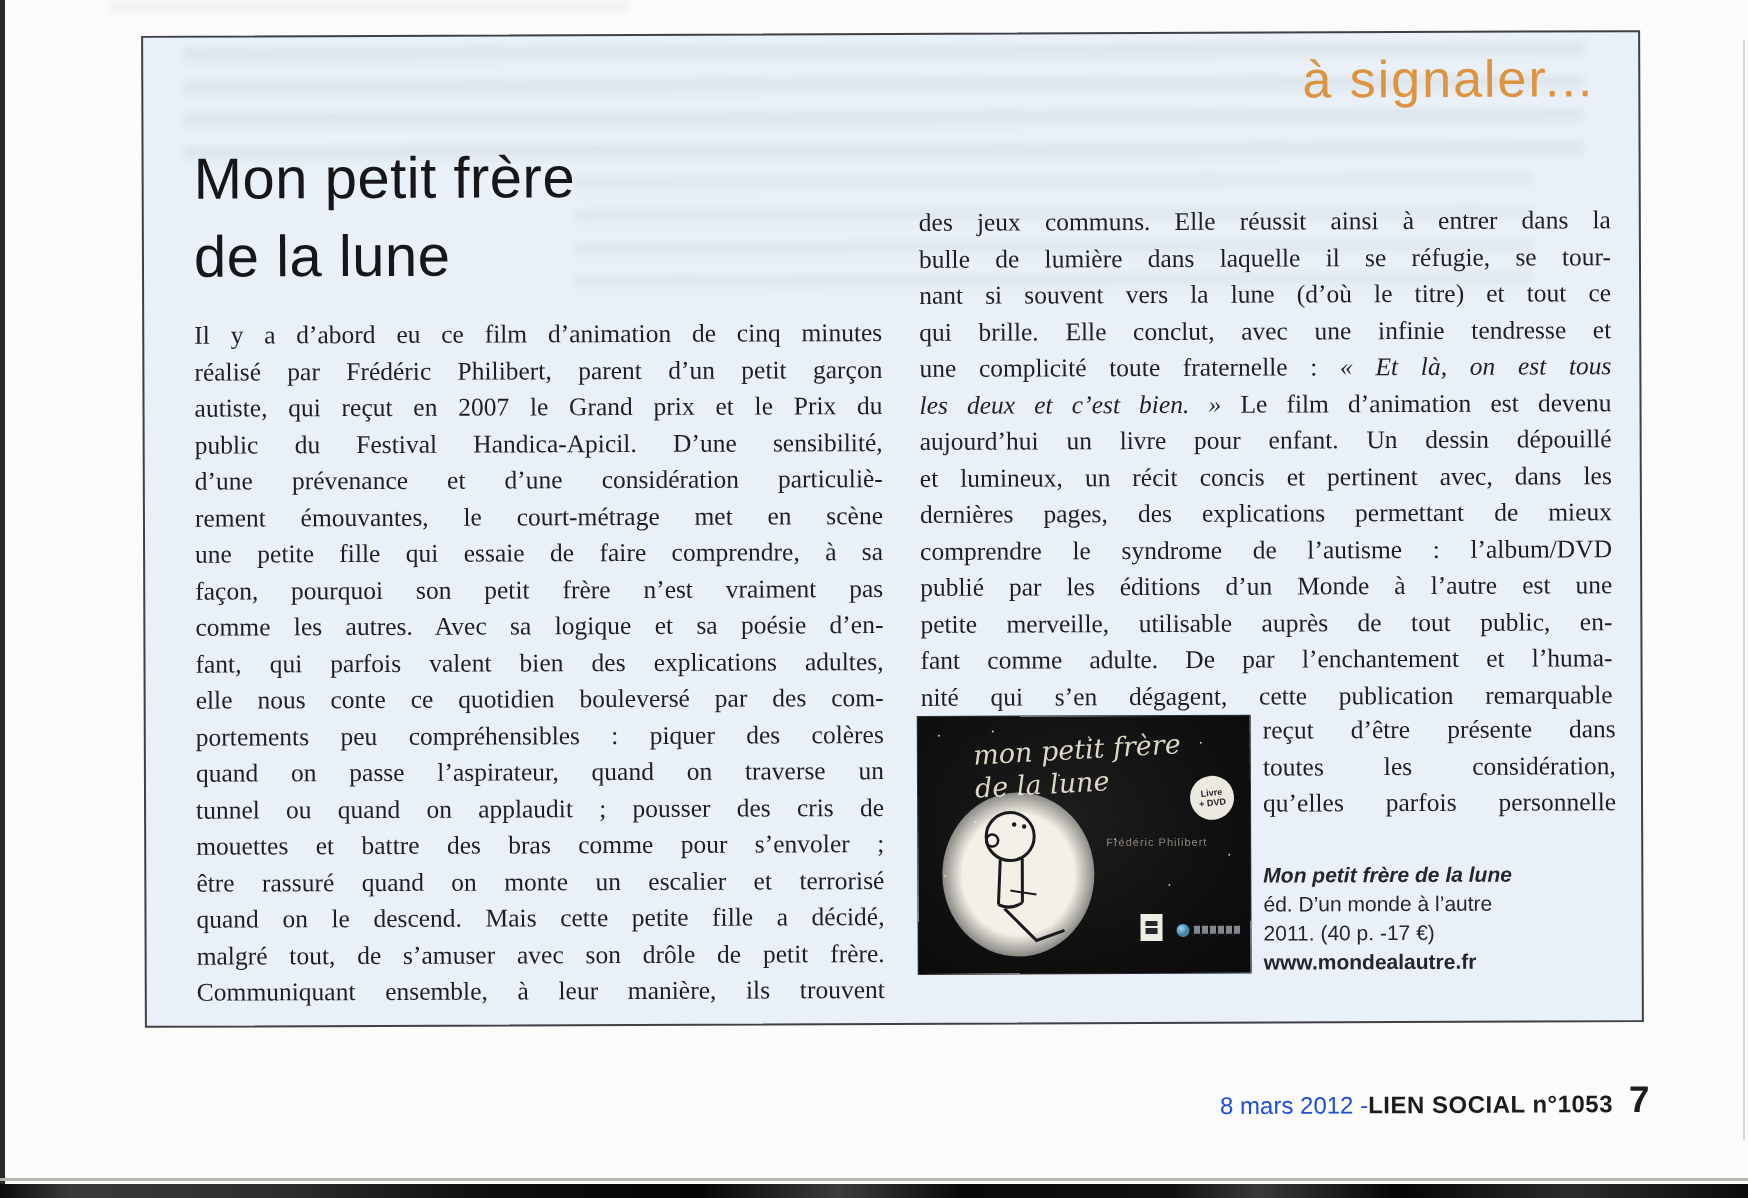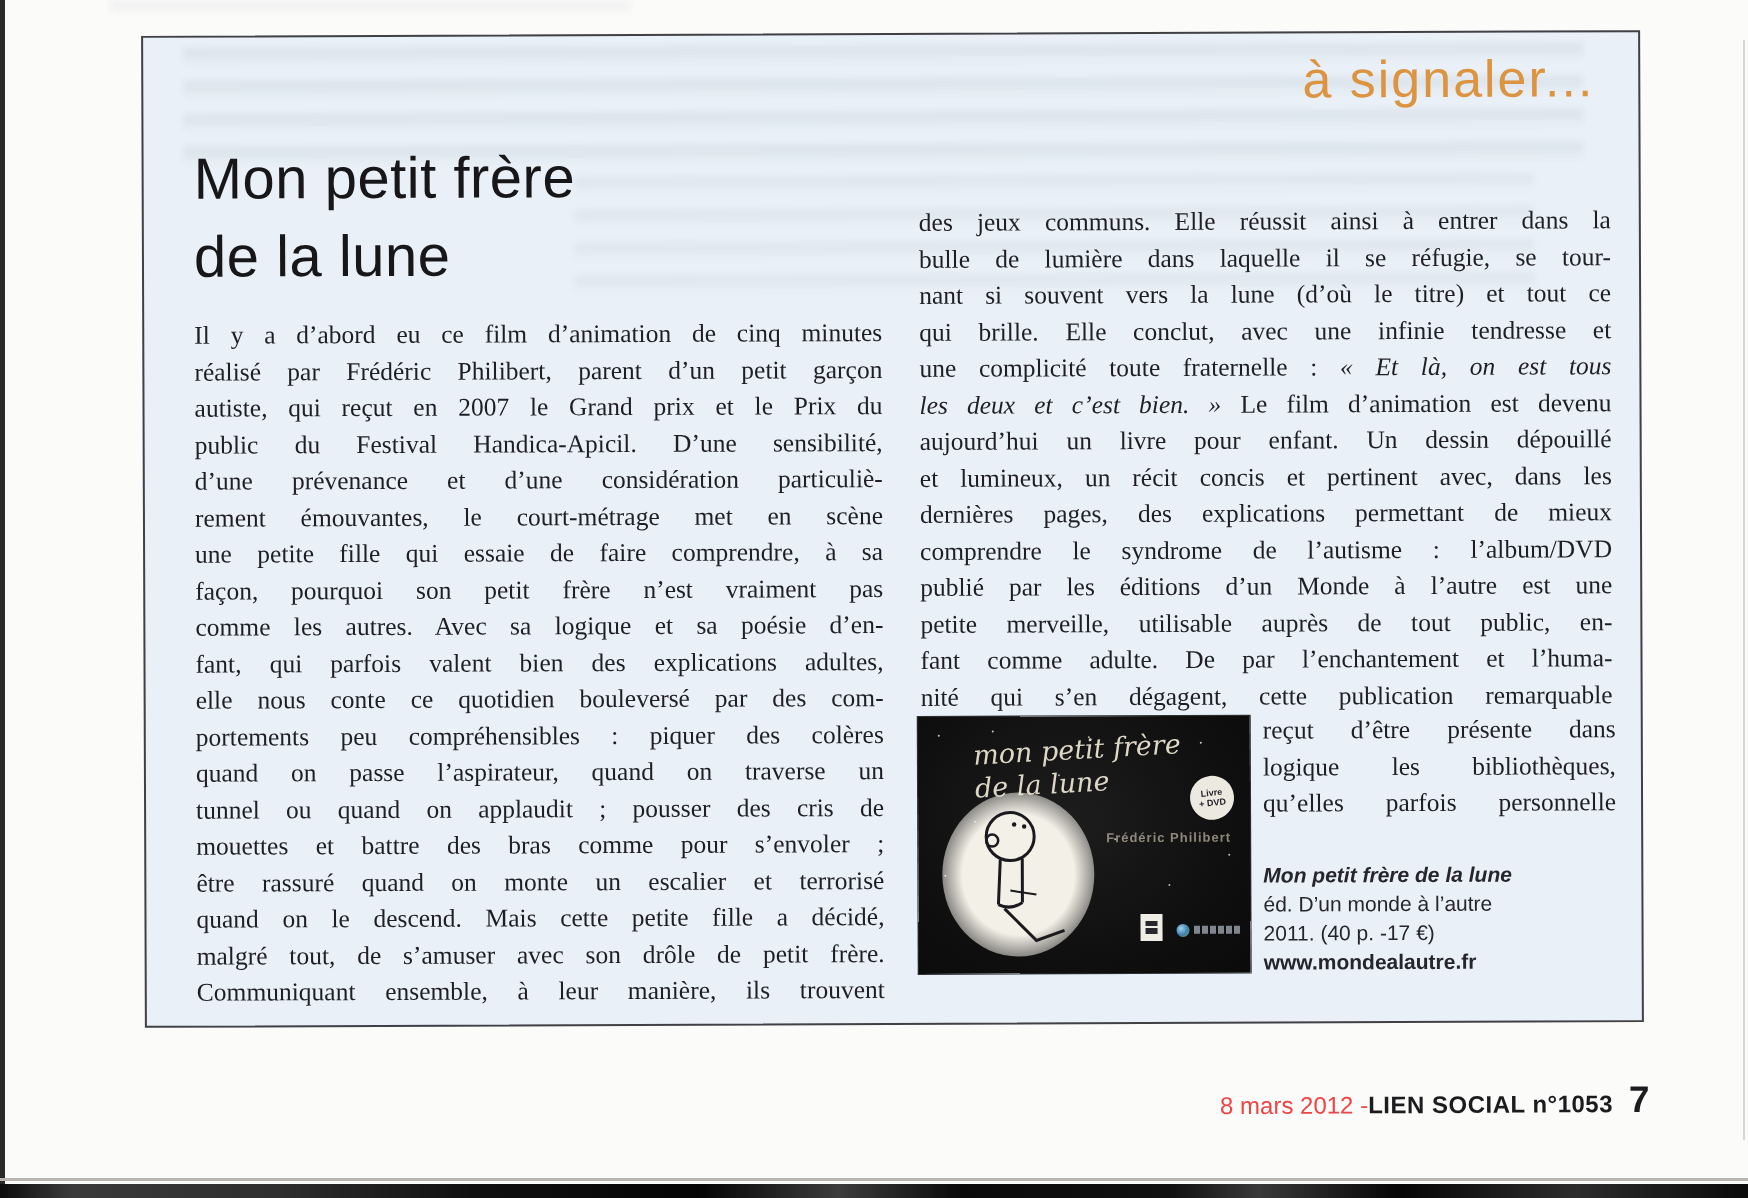--- a/index.html
+++ b/index.html
@@ -67,21 +67,21 @@
     background:radial-gradient(ellipse at center,#f3f0e7 0%,#f3f0e7 52%,rgba(243,240,231,.4) 76%,rgba(243,240,231,0) 96%);
   }
   .cover-child{position:absolute;left:34px;top:86px;}
   .cover-badge{
     position:absolute;right:16px;top:60px;width:44px;height:44px;border-radius:50%;
     background:#ece9e1;display:flex;flex-direction:column;align-items:center;justify-content:center;
     transform:rotate(-6deg);
   }
   .cover-badge span{font-size:9px;font-weight:bold;color:#22222a;line-height:10px;}
   .cover-author{
-    position:absolute;left:188px;top:114px;font-size:13px;letter-spacing:1px;color:#8e887a;font-weight:bold;
+    position:absolute;left:188px;top:120px;font-size:11px;letter-spacing:1px;color:#8e887a;
   }
   .cover-logo-square{
     position:absolute;left:222px;top:198px;width:22px;height:27px;background:#efece4;
     display:flex;align-items:center;justify-content:center;
   }
   .cover-logo-square i{display:block;width:12px;height:13px;
     background:linear-gradient(180deg,#26262c 0 5px,transparent 5px 7px,#26262c 7px 13px);}
   .cover-logo-color{position:absolute;left:258px;top:206px;width:64px;height:16px;display:flex;align-items:center;gap:4px;}
   .cover-logo-color .dot{width:13px;height:13px;border-radius:50%;
     background:radial-gradient(circle at 35% 35%,#9ed2ea 0%,#3f7fae 55%,#6ea85f 100%);}
@@ -92,21 +92,21 @@
   .caption{position:absolute;left:1117px;top:827px;width:360px;
     font-size:21px;line-height:29px;color:#25252b;}
   .cap-title{font-style:italic;font-weight:bold;}
   .cap-web{font-weight:bold;}
 
   
   .footer{
     position:absolute;right:98px;top:1080px;display:flex;align-items:baseline;
     color:#1c1c1f;transform:rotate(-0.3deg);
   }
-  .footer .f-date{font-size:24px;font-weight:400;color:#ef4444;}
+  .footer .f-date{font-size:24px;font-weight:400;color:#1d4ed8;}
   .footer .f-journal{font-size:24px;font-weight:bold;letter-spacing:.5px;}
   .footer .f-page{font-size:37px;font-weight:bold;margin-left:16px;}
 </style>
 </head>
 <body>
 
 <div class="scan-left-edge"></div>
 <div class="scan-right-edge"></div>
 <div class="ghost ghost-stripes ghost0"></div>
 <div class="scan-gray-line"></div>
@@ -157,21 +157,21 @@
       <div class="tline">dernières pages, des explications permettant de mieux</div>
       <div class="tline">comprendre le syndrome de l’autisme : l’album/DVD</div>
       <div class="tline">publié par les éditions d’un Monde à l’autre est une</div>
       <div class="tline">petite merveille, utilisable auprès de tout public, en-</div>
       <div class="tline">fant comme adulte. De par l’enchantement et l’huma-</div>
       <div class="tline">nité qui s’en dégagent, cette publication remarquable</div>
     </div>
 
   <div class="serifcol col-wrap">
       <div class="tline">reçut d’être présente dans</div>
-      <div class="tline">logique les bibliothèques,</div>
+      <div class="tline">toutes les considération,</div>
       <div class="tline">qu’elles parfois personnelle</div>
     </div>
 
   <div class="cover">
     <div class="cover-stars"></div>
     <div class="cover-title">
         <div class="tline plain">mon petit frère</div>
         <div class="tline plain">de la lune</div>
       </div>
     <div class="cover-moon"></div>

